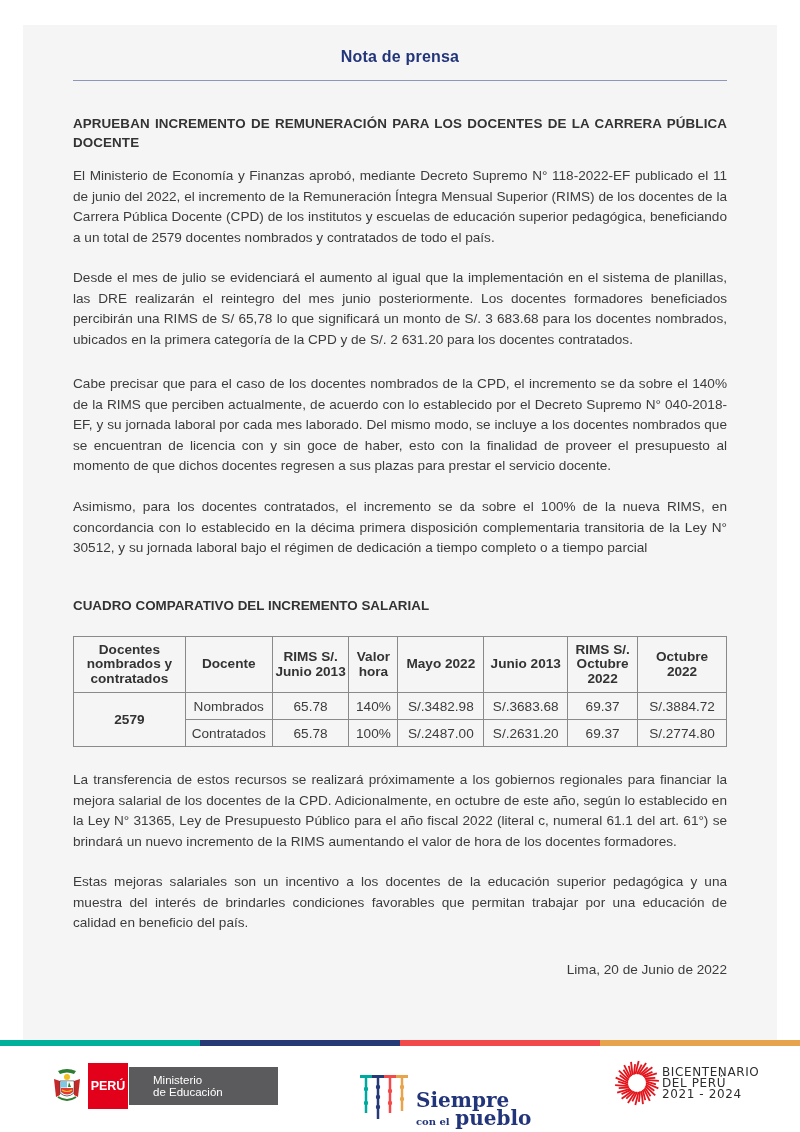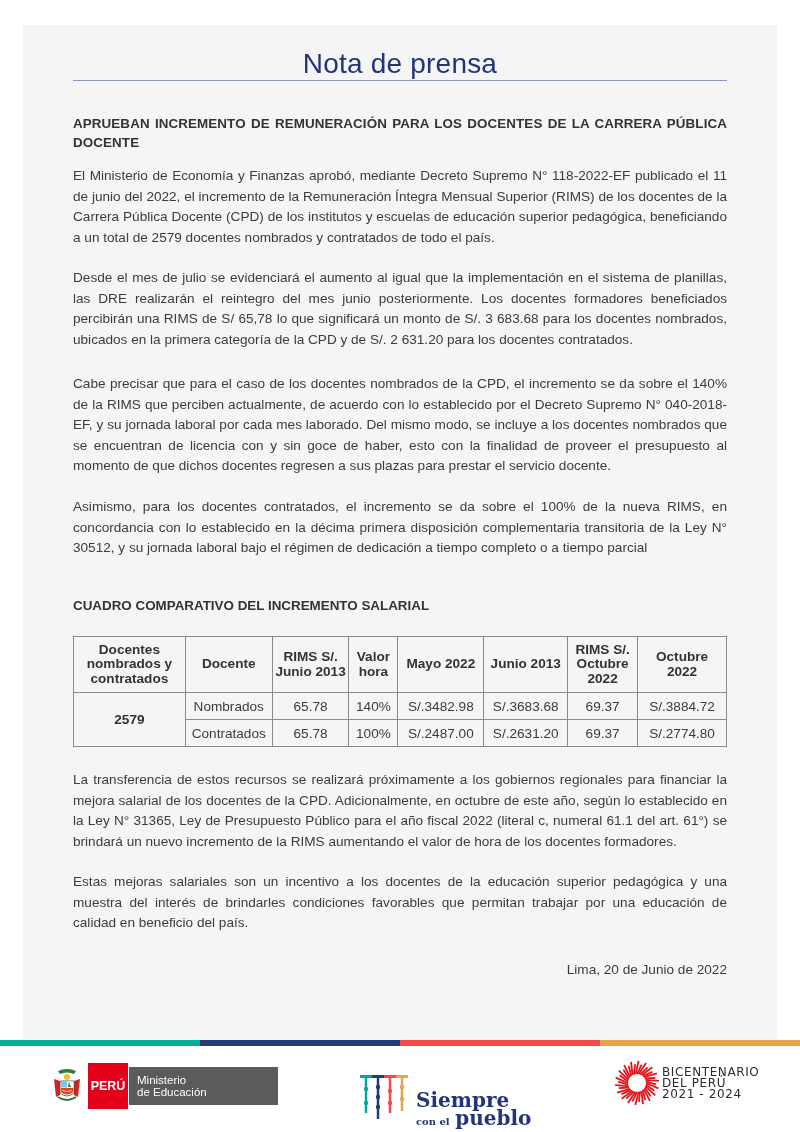--- a/index.html
+++ b/index.html
@@ -6,21 +6,21 @@
   body {
     width: 800px; height: 1132px; background: #ffffff; position: relative;
     font-family: "Liberation Sans", sans-serif; color: #3a3a3a; overflow: hidden;
   }
   .panel {
     position: absolute; left: 23px; top: 25px; width: 754px; height: 1015px;
     background: #f5f5f5;
   }
   .title {
     position: absolute; left: 73px; top: 48px; width: 654px; text-align: center;
-    font-size: 28px; font-weight: normal; color: #23357a; letter-spacing: 0.2px;
+    font-size: 16px; font-weight: bold; color: #23357a; letter-spacing: 0.2px;
   }
   .title-rule {
     position: absolute; left: 73px; top: 80px; width: 654px; height: 0;
     border-top: 1.5px solid #8d97bd;
   }
   .headline {
     position: absolute; left: 73px; top: 114px; width: 654px;
     font-size: 13.4px; font-weight: bold; line-height: 19px; color: #333;
     text-align: justify; text-align-last: left; letter-spacing: 0.1px;
   }
@@ -49,21 +49,21 @@
   .footer-bar div { flex: 1; height: 100%; }
   
   .minedu { position: absolute; left: 52px; top: 1066px; height: 40px; display: flex; align-items: center; }
   .crest { width: 30px; height: 38px; margin-right: 6px; }
   .peru-box {
     width: 40px; height: 46px; background: #e3001b; color: #fff; font-weight: bold; font-size: 12.5px;
     display: flex; align-items: center; justify-content: center;
   }
   .min-box {
     width: 150px; height: 38px; background: #5b5b5d; color: #fff; font-size: 11.5px; line-height: 12px;
-    display: flex; flex-direction: column; justify-content: center; padding-left: 8px; box-sizing: border-box;
+    display: flex; flex-direction: column; justify-content: center; padding-left: 24px; box-sizing: border-box;
     border-left: 1px solid #fff;
   }
   .siempre { position: absolute; left: 358px; top: 1062px; display: flex; align-items: center; }
   .siempre-text { margin-left: 4px; color: #23357a; font-family: "DejaVu Serif", serif; font-weight: bold; line-height: 18px; margin-top: 29px; }
   .siempre-text .l1 { font-size: 20px; display: block; }
   .siempre-text .l2 { display: block; }
   .siempre-text .small { font-size: 10px; }
   .siempre-text .big { font-size: 20px; }
   .bicentenario { position: absolute; left: 612px; top: 1058px; display: flex; align-items: center; }
   .bic-text {

